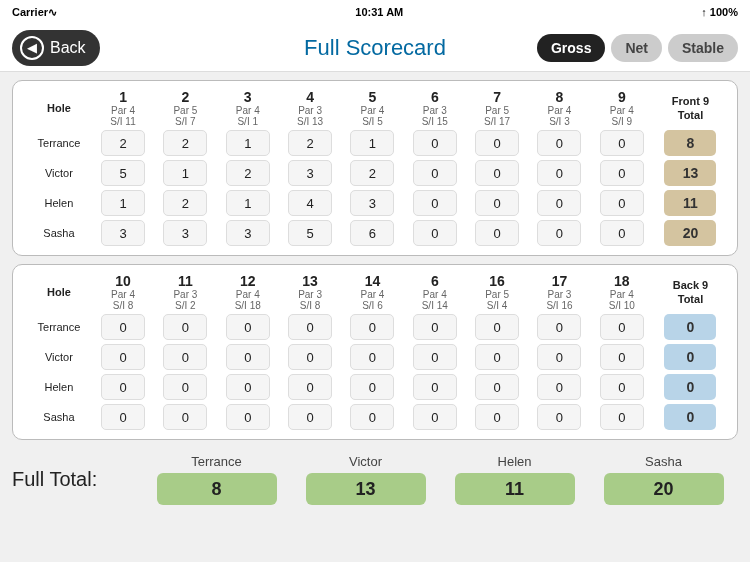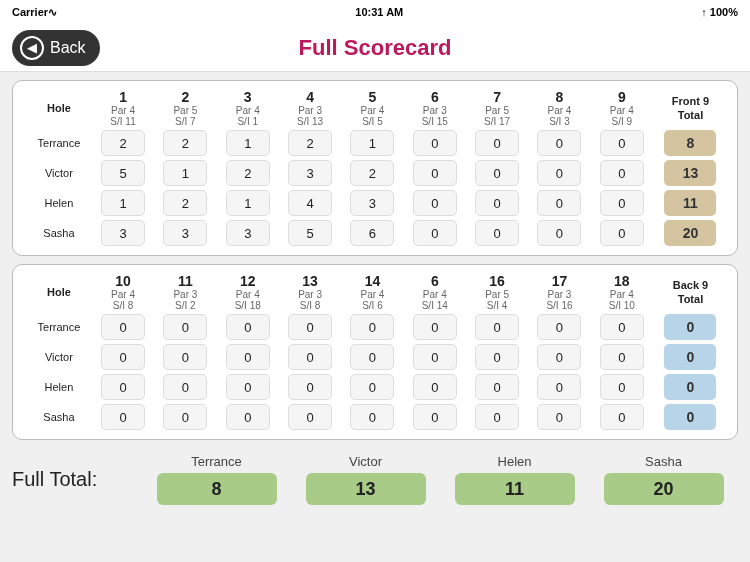--- a/index.html
+++ b/index.html
@@ -55,22 +55,22 @@
       height: 24px;
       border: 2.5px solid #fff;
       border-radius: 50%;
       display: flex;
       align-items: center;
       justify-content: center;
       font-size: 13px;
     }
     .header-title {
       font-size: 22px;
-      font-weight: 700;
-      color: #be185d;
+      font-weight: 400;
+      color: #0369a1;
     }
     .score-type-btns {
       position: absolute;
       right: 12px;
       display: flex;
       gap: 6px;
       align-items: center;
     }
     .score-type-btn {
       border-radius: 20px;
@@ -253,20 +253,25 @@
     <span>↑ 100%</span>
   </div>
 </div>
 
 <div class="header">
   <div class="back-btn">
     <div class="back-arrow">◀</div>
     <span>Back</span>
   </div>
   <span class="header-title">Full Scorecard</span>
+  <div class="score-type-btns">
+    <button class="score-type-btn active">Gross</button>
+    <button class="score-type-btn inactive">Net</button>
+    <button class="score-type-btn inactive">Stable</button>
+  </div>
 </div>
 
 <div class="main">
 
   <div class="scorecard-section">
     <table class="sc-table">
       <thead>
         <tr id="front-header-row">
           <td class="hole-header">Hole</td>
 

